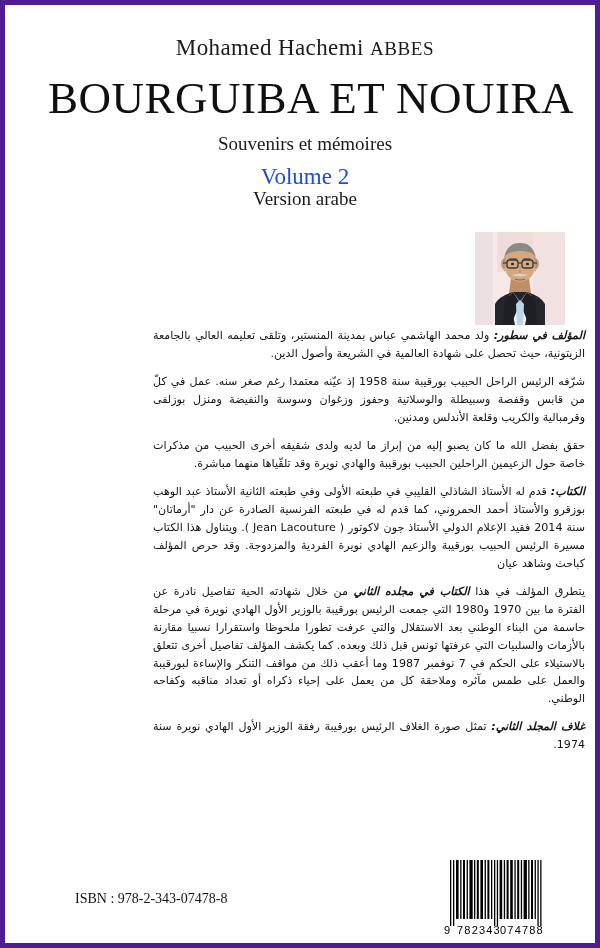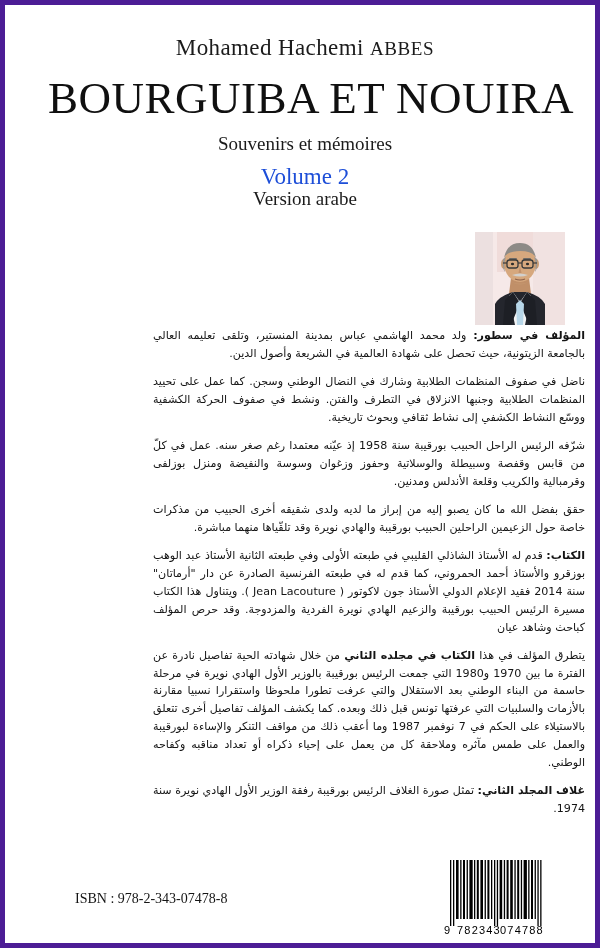--- a/index.html
+++ b/index.html
@@ -100,20 +100,21 @@
     color: #141414;
   }
   .arabic-body p {
     margin: 0 0 10px 0;
     text-align: justify;
     text-justify: inter-word;
   }
   .arabic-body p:last-child { margin-bottom: 0; }
   .lead {
     font-weight: bold;
+    font-style: italic;
   }
   .ltr-inline {
     direction: ltr;
     unicode-bidi: embed;
     display: inline-block;
   }
 
   
   .isbn-block {
     position: absolute;
@@ -208,21 +209,20 @@
 
         <path d="M36 50 Q45 55 54 50 Q45 53 36 50 Z" fill="#c79a72" opacity="0.6"></path>
       </g>
     </svg>
   </div>
 
   <div class="arabic-body">
 
     <p><span class="lead">المؤلف في سطور:</span><span> ولد محمد الهاشمي عباس بمدينة المنستير، وتلقى تعليمه العالي بالجامعة الزيتونية، حيث تحصل على شهادة العالمية في الشريعة وأصول الدين.</span></p>
 
-    <p>ناضل في صفوف المنظمات الطلابية وشارك في النضال الوطني وسجن. كما عمل على تحييد المنظمات الطلابية وجنبها الانزلاق في التطرف والفتن. ونشط في صفوف الحركة الكشفية ووسّع النشاط الكشفي إلى نشاط ثقافي وبحوث تاريخية.</p>
 
     <p>شرّفه الرئيس الراحل الحبيب بورقيبة سنة 1958 إذ عيّنه معتمدا رغم صغر سنه. عمل في كلّ من قابس وقفصة وسبيطلة والوسلاتية وحفوز وزغوان وسوسة والنفيضة ومنزل بوزلفى وقرمبالية والكريب وقلعة الأندلس ومدنين.</p>
 
     <p>حقق بفضل الله ما كان يصبو إليه من إبراز ما لديه ولدى شقيقه أخرى الحبيب من مذكرات خاصة حول الزعيمين الراحلين الحبيب بورقيبة والهادي نويرة وقد تلقّياها منهما مباشرة.</p>
 
     <p><span class="lead">الكتاب:</span><span> قدم له الأستاذ الشاذلي القليبي في طبعته الأولى وفي طبعته الثانية الأستاذ عبد الوهب بوزقرو والأستاذ أحمد الحمروني، كما قدم له في طبعته الفرنسية الصادرة عن دار "أرماتان" سنة 2014 فقيد الإعلام الدولي الأستاذ جون لاكوتور ( </span><span class="ltr-inline">Jean Lacouture</span><span> ). ويتناول هذا الكتاب مسيرة الرئيس الحبيب بورقيبة والزعيم الهادي نويرة الفردية والمزدوجة. وقد حرص المؤلف كباحث وشاهد عيان</span></p>
 
     <p><span>يتطرق المؤلف في هذا </span><span class="lead">الكتاب في مجلده الثاني</span><span> من خلال شهادته الحية تفاصيل نادرة عن الفترة ما بين 1970 و1980 التي جمعت الرئيس بورقيبة بالوزير الأول الهادي نويرة في مرحلة حاسمة من البناء الوطني بعد الاستقلال والتي عرفت تطورا ملحوظا واستقرارا نسبيا مقارنة بالأزمات والسلبيات التي عرفتها تونس قبل ذلك وبعده. كما يكشف المؤلف تفاصيل أخرى تتعلق بالاستيلاء على الحكم في 7 نوفمبر 1987 وما أعقب ذلك من مواقف التنكر والإساءة لبورقيبة والعمل على طمس مآثره وملاحقة كل من يعمل على إحياء ذكراه أو تعداد مناقبه وكفاحه الوطني.</span></p>
 
     <p><span class="lead">غلاف المجلد الثاني:</span><span> تمثل صورة الغلاف الرئيس بورقيبة رفقة الوزير الأول الهادي نويرة سنة 1974.</span></p>

